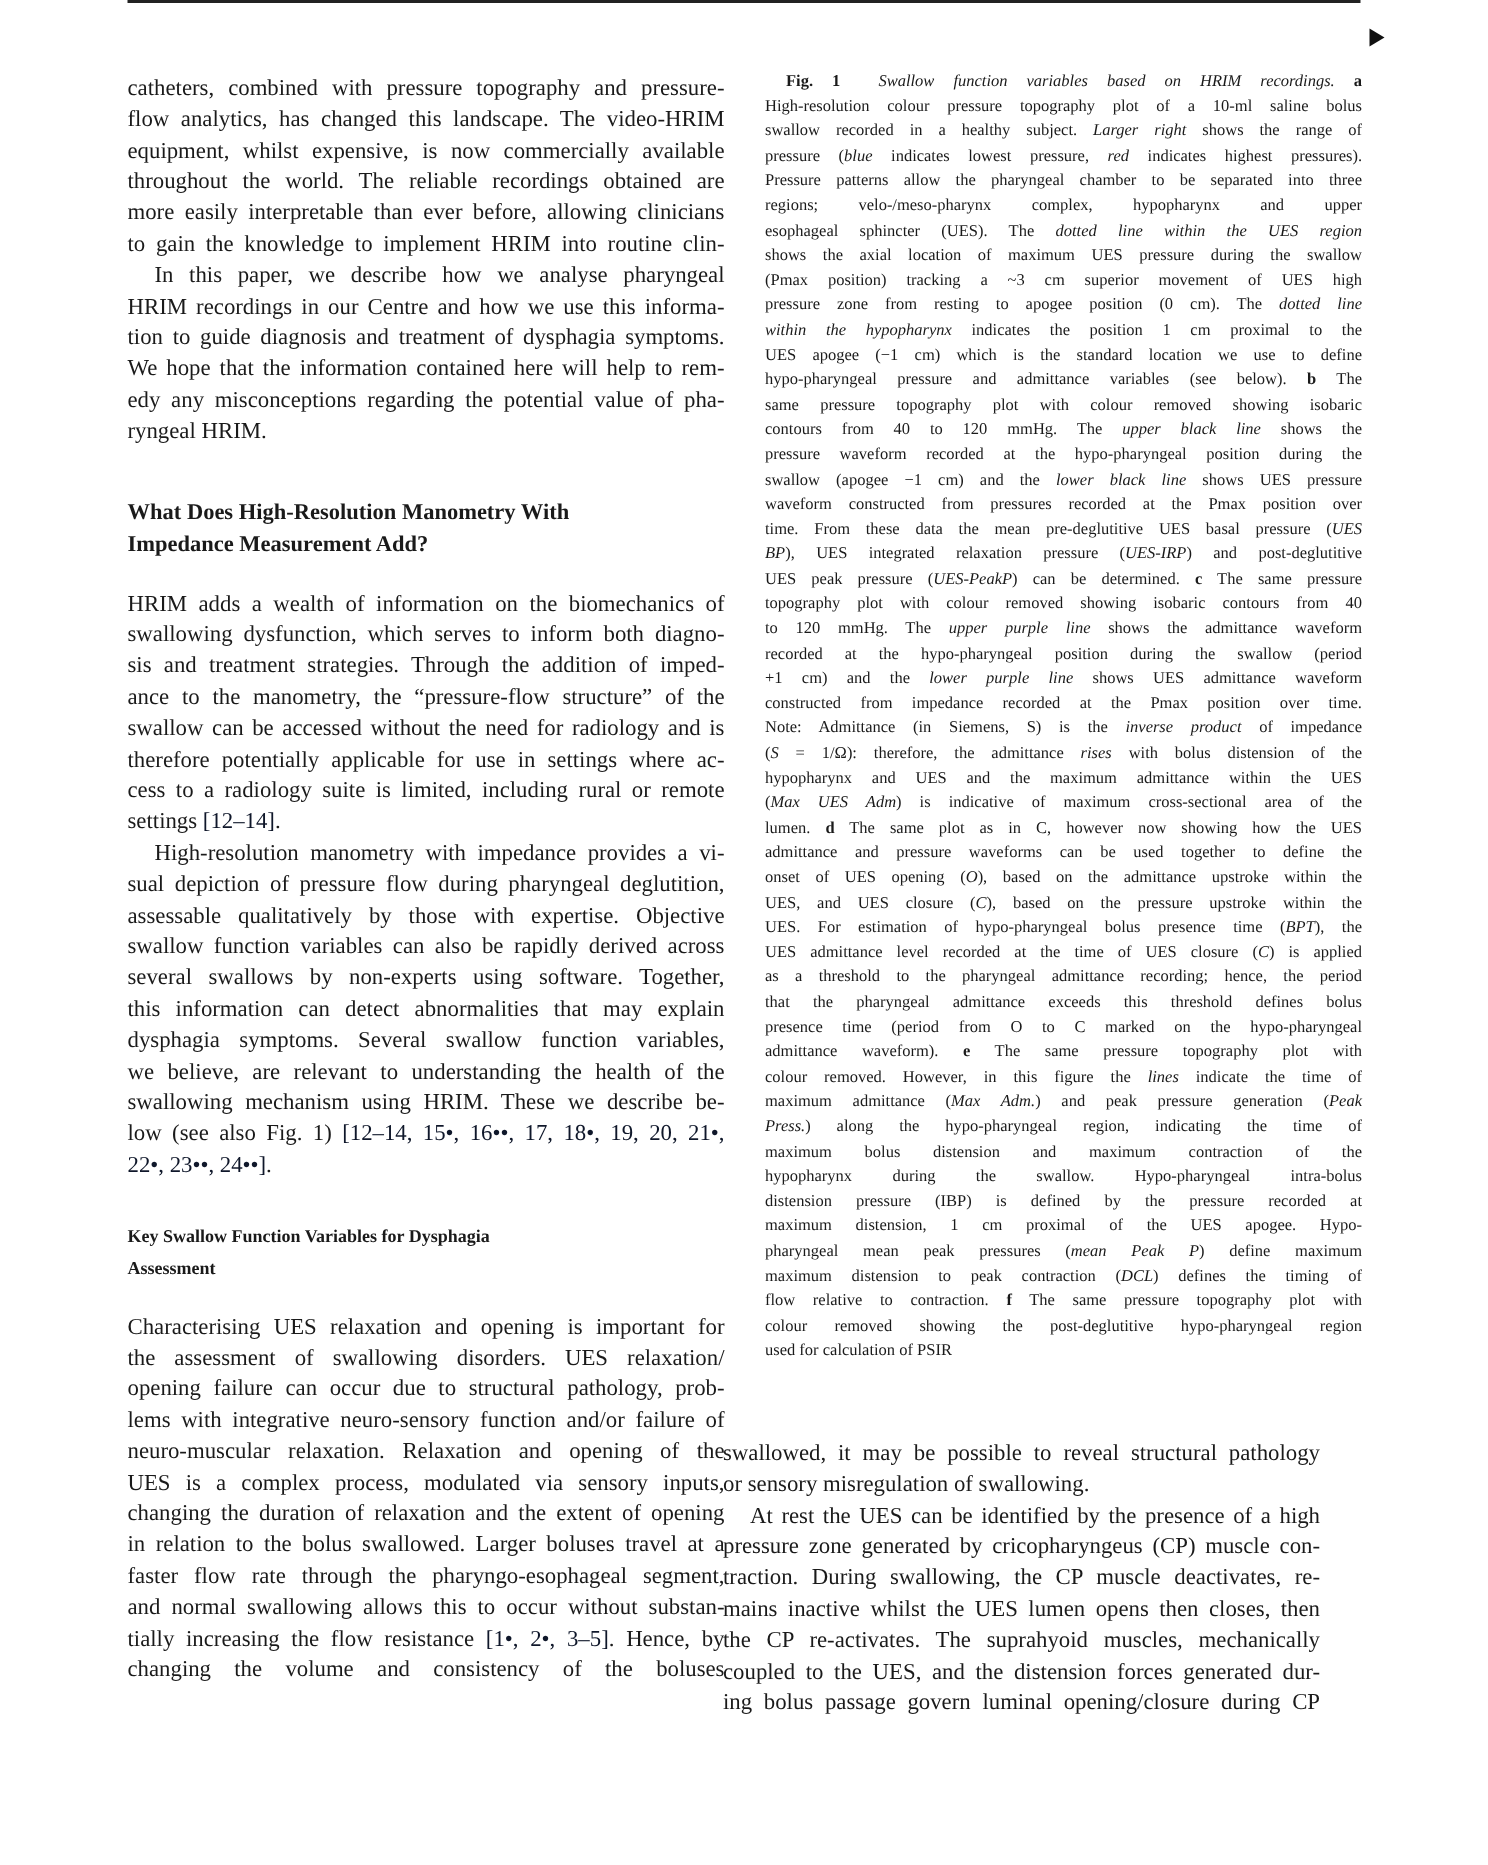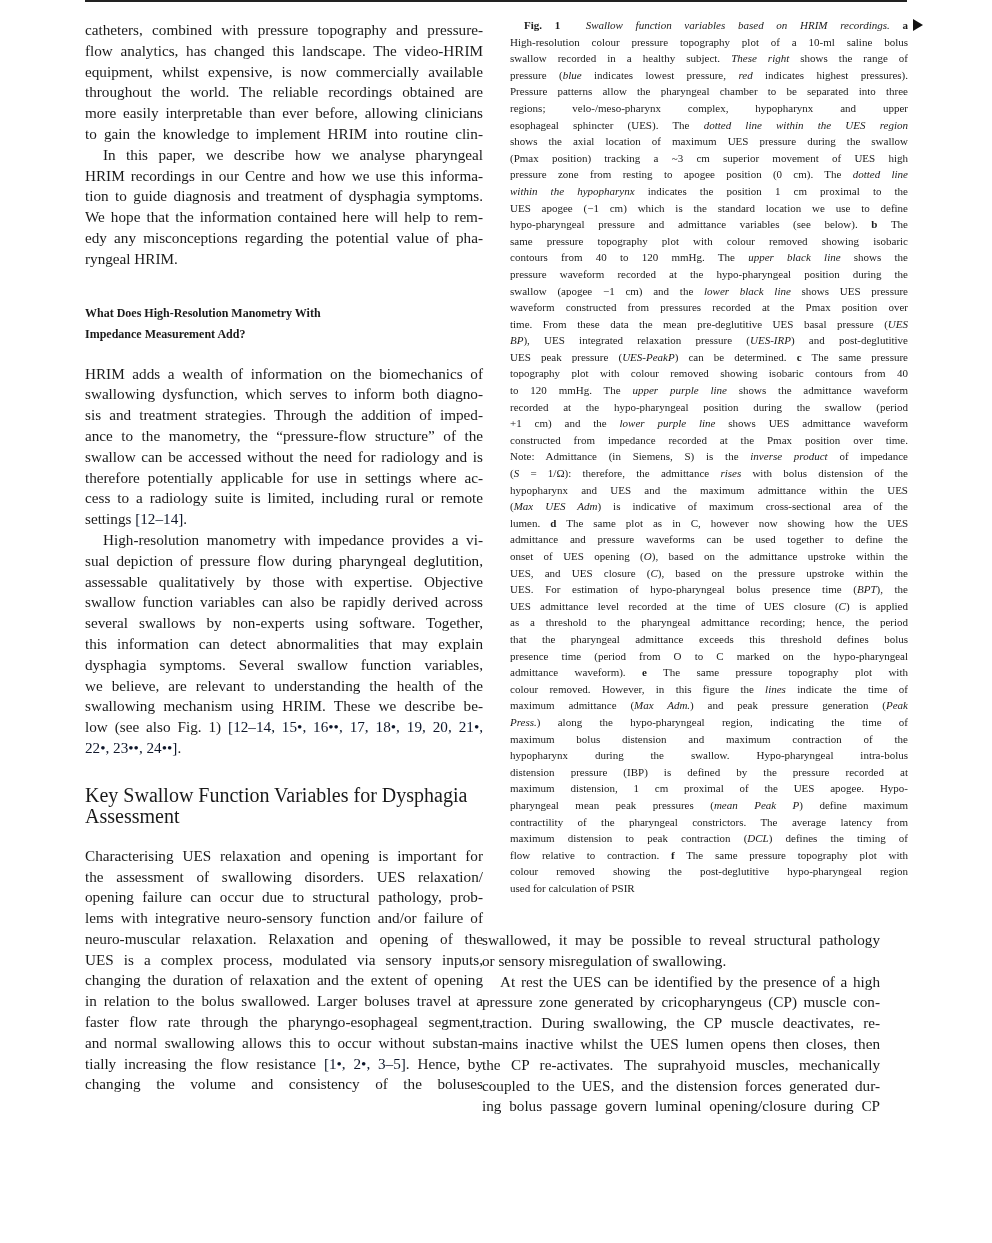--- a/index.html
+++ b/index.html
@@ -1,32 +1,32 @@
 <!DOCTYPE html>
 <html><head>
 <meta charset="utf-8">
 <style>
   html, body { margin: 0; padding: 0; background: #ffffff; }
   body { width: 992px; height: 1243px; position: relative; overflow: hidden;
          font-family: "Liberation Serif", "DejaVu Serif", serif; color: #1a1a1a; }
   .top-rule { position: absolute; left: 85px; top: 0; width: 822px; height: 2px; background: #222; }
-  .col { position: absolute; }
+  .col { position: absolute; margin-top: 29px; }
   .col-left { left: 85px; top: 20px; width: 398px; }
   .col-right-caption { left: 510px; top: 17px; width: 398px; }
   .col-right-body { left: 482px; top: 930px; width: 398px; }
 
   .line { display: block; white-space: nowrap; text-align: justify; text-align-last: justify; }
   .body-line { font-size: 15.2px; line-height: 20.8px; height: 20.8px; }
   .body-line.last { text-align-last: left; }
   .indent { text-indent: 18px; }
   .cap-line { font-size: 11px; line-height: 16.6px; height: 16.6px; }
   .cap-line.last { text-align-last: left; }
 
-  h2.sec { font-weight: bold; font-size: 12px; line-height: 21px; margin: 0; }
-  h3.sub { font-weight: normal; font-size: 20px; line-height: 21px; margin: 0; }
+  h2.sec { font-weight: bold; font-size: 15px; line-height: 21px; margin: 0; }
+  h3.sub { font-weight: bold; font-size: 12px; line-height: 21px; margin: 0; }
   .gap-a { height: 33px; }
   .gap-b { height: 19px; }
   .gap-c { height: 26px; }
   .gap-d { height: 19px; }
 
   .cite { color: #0f172a; }
   .fig-label { font-weight: bold; }
   .arrow { position: absolute; left: 913px; top: 19px; width: 0; height: 0;
            border-top: 6px solid transparent; border-bottom: 6px solid transparent;
            border-left: 10px solid #111; }
@@ -108,21 +108,21 @@
     <span class="line body-line">and normal swallowing allows this to occur without substan-</span>
     <span class="line body-line"><span>tially increasing the flow resistance </span><a class="cite">[1•, 2•, 3–5]</a><span>. Hence, by</span></span>
     <span class="line body-line">changing the volume and consistency of the boluses</span>
   </div>
 </div>
 
 <div class="col col-right-caption">
   <span class="line cap-line indent" style="text-indent:14px"><b class="fig-label">Fig. 1</b>&nbsp; <i>Swallow function variables based on HRIM recordings.</i> <b>a</b></span>
   <div id="caption-lines">
       <span class="line cap-line">High-resolution colour pressure topography plot of a 10-ml saline bolus</span>
-      <span class="line cap-line">swallow recorded in a healthy subject. <i>These right</i> shows the range of</span>
+      <span class="line cap-line">swallow recorded in a healthy subject. <i>Larger right</i> shows the range of</span>
       <span class="line cap-line">pressure (<i>blue</i> indicates lowest pressure, <i>red</i> indicates highest pressures).</span>
       <span class="line cap-line">Pressure patterns allow the pharyngeal chamber to be separated into three</span>
       <span class="line cap-line">regions; velo-/meso-pharynx complex, hypopharynx and upper</span>
       <span class="line cap-line">esophageal sphincter (UES). The <i>dotted line within the UES region</i></span>
       <span class="line cap-line">shows the axial location of maximum UES pressure during the swallow</span>
       <span class="line cap-line">(Pmax position) tracking a ~3 cm superior movement of UES high</span>
       <span class="line cap-line">pressure zone from resting to apogee position (0 cm). The <i>dotted line</i></span>
       <span class="line cap-line"><i>within the hypopharynx</i> indicates the position 1 cm proximal to the</span>
       <span class="line cap-line">UES apogee (−1 cm) which is the standard location we use to define</span>
       <span class="line cap-line">hypo-pharyngeal pressure and admittance variables (see below). <b>b</b> The</span>
@@ -154,21 +154,20 @@
       <span class="line cap-line">presence time (period from O to C marked on the hypo-pharyngeal</span>
       <span class="line cap-line">admittance waveform). <b>e</b> The same pressure topography plot with</span>
       <span class="line cap-line">colour removed. However, in this figure the <i>lines</i> indicate the time of</span>
       <span class="line cap-line">maximum admittance (<i>Max Adm.</i>) and peak pressure generation (<i>Peak</i></span>
       <span class="line cap-line"><i>Press.</i>) along the hypo-pharyngeal region, indicating the time of</span>
       <span class="line cap-line">maximum bolus distension and maximum contraction of the</span>
       <span class="line cap-line">hypopharynx during the swallow. Hypo-pharyngeal intra-bolus</span>
       <span class="line cap-line">distension pressure (IBP) is defined by the pressure recorded at</span>
       <span class="line cap-line">maximum distension, 1 cm proximal of the UES apogee. Hypo-</span>
       <span class="line cap-line">pharyngeal mean peak pressures (<i>mean Peak P</i>) define maximum</span>
-      <span class="line cap-line">contractility of the pharyngeal constrictors. The average latency from</span>
       <span class="line cap-line">maximum distension to peak contraction (<i>DCL</i>) defines the timing of</span>
       <span class="line cap-line">flow relative to contraction. <b>f</b> The same pressure topography plot with</span>
       <span class="line cap-line">colour removed showing the post-deglutitive hypo-pharyngeal region</span>
       <span class="line cap-line last">used for calculation of PSIR</span>
     </div>
 </div>
 <div class="arrow"></div>
 
 <div class="col col-right-body">
   <span class="line body-line">swallowed, it may be possible to reveal structural pathology</span>

